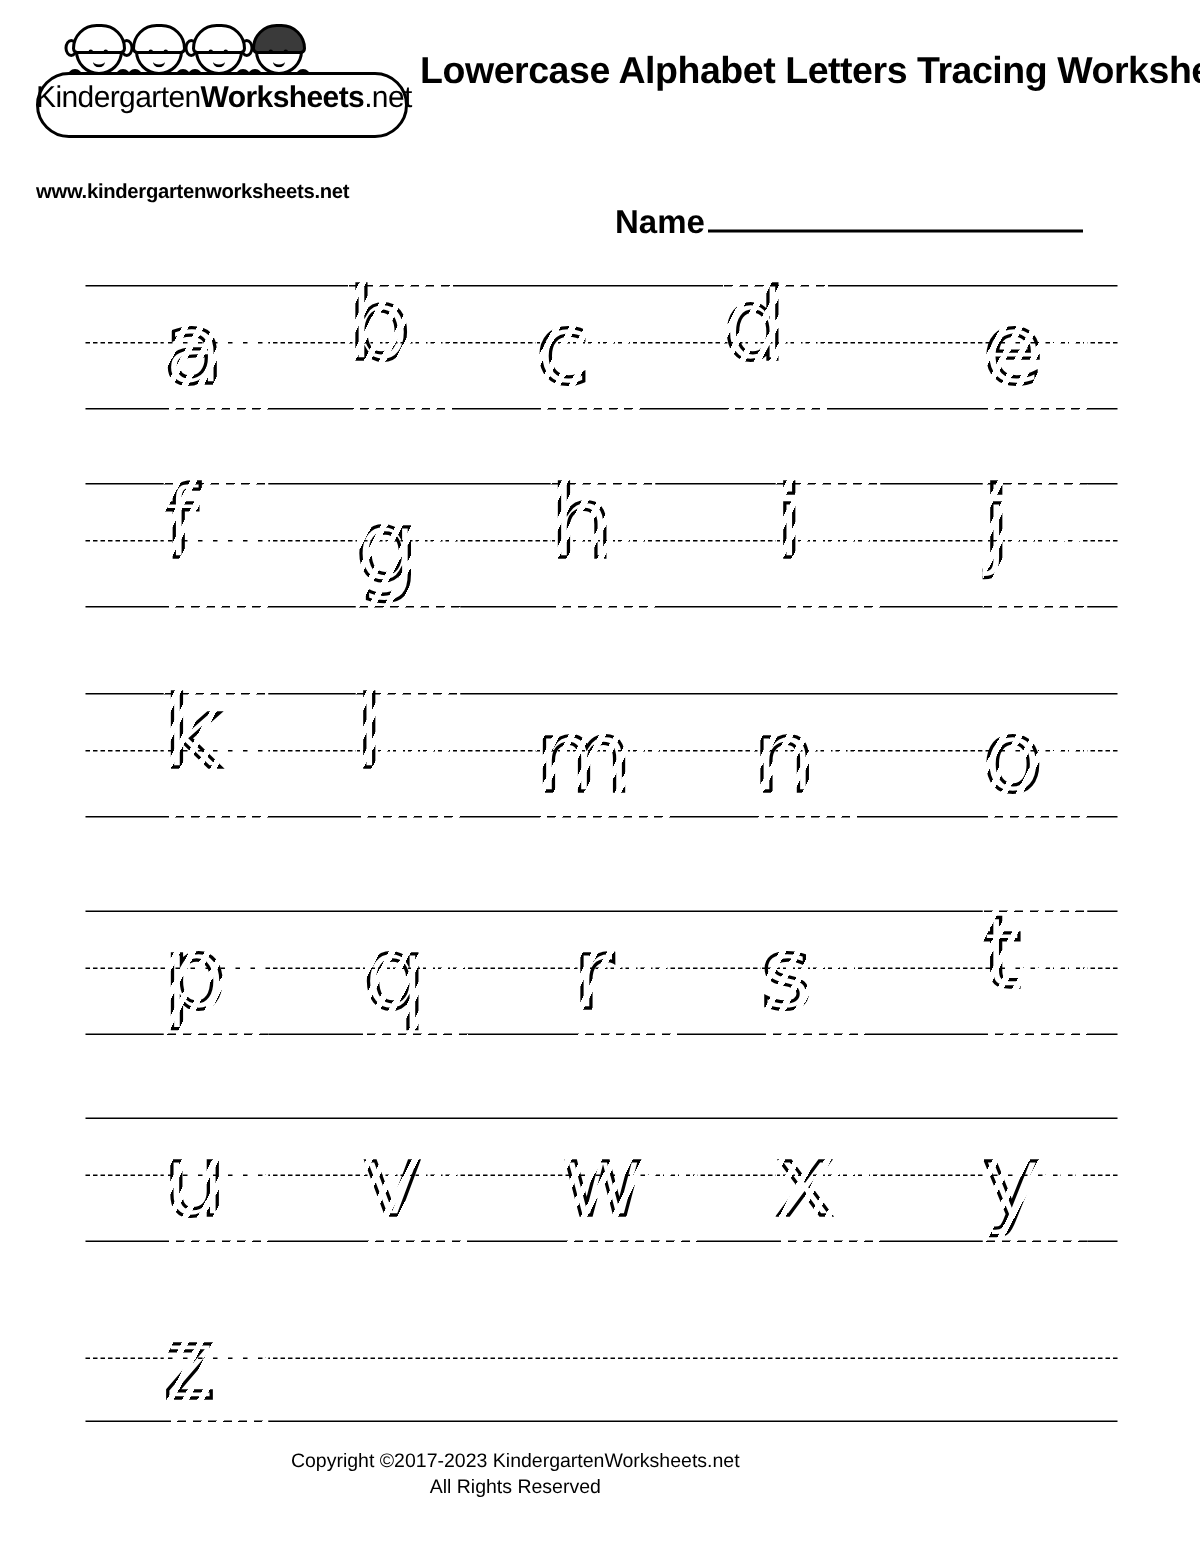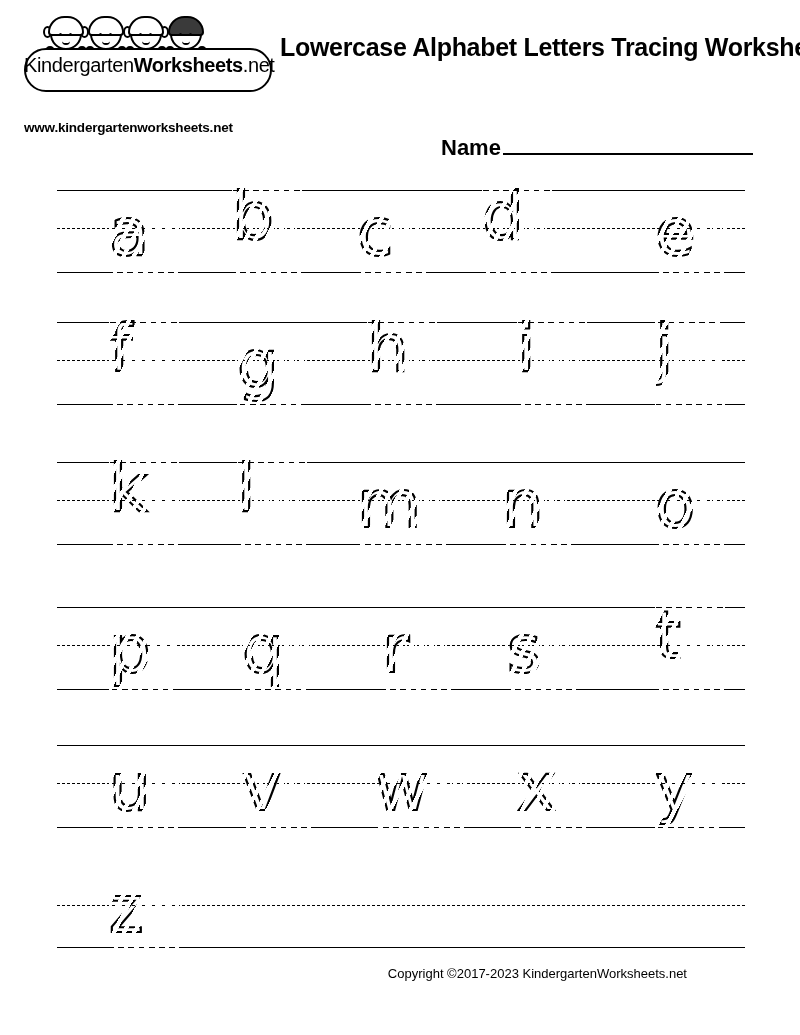--- a/index.html
+++ b/index.html
@@ -161,21 +161,20 @@
     letter-spacing: -0.3px;
     white-space: nowrap;
   }
 
   .name-row {
     position: absolute;
     left: 410px;
     top: 135px;
     font-size: 22px;
     font-weight: bold;
-    margin-left: 31px;
   }
   .name-label { display: inline-block; }
   .name-line {
     display: inline-block;
     width: 250px;
     border-bottom: 2.5px solid #000;
     height: 18px;
     vertical-align: baseline;
     margin-left: 2px;
   }
@@ -244,21 +243,21 @@
       #ffffff 5px,
       #ffffff 9px
     );
   }
 
   .copyright {
     position: absolute;
     left: 0;
     top: 965px;
     width: 687px;
-    text-align: right;
+    text-align: center;
     font-size: 13px;
     line-height: 17px;
   }
 </style>
 </head>
 <body>
 
 <div class="header">
 
   <div class="logo-wrap">
@@ -467,13 +466,14 @@
           <span class="glyph">z</span>
           <span class="stripes"></span>
         </div>
     </div>
   </div>
 
 </div>
 
 <div class="copyright">
   <div>Copyright ©2017-2023 KindergartenWorksheets.net</div>
+  <div>All Rights Reserved</div>
 </div>
 
 </body></html>

